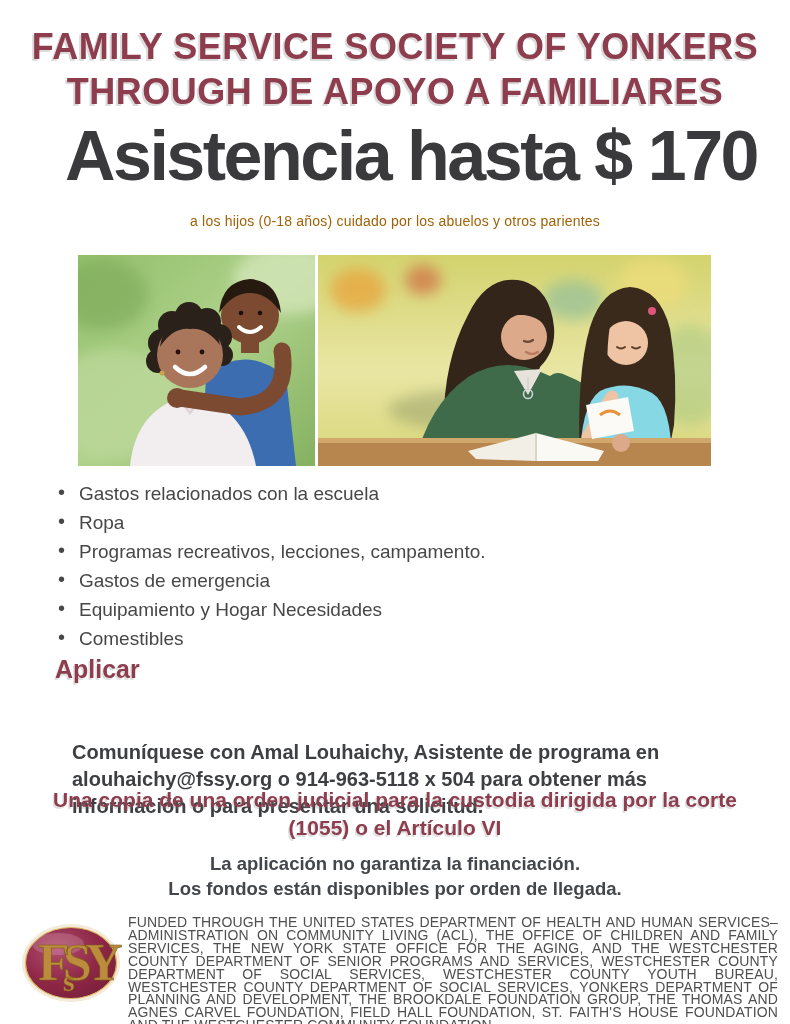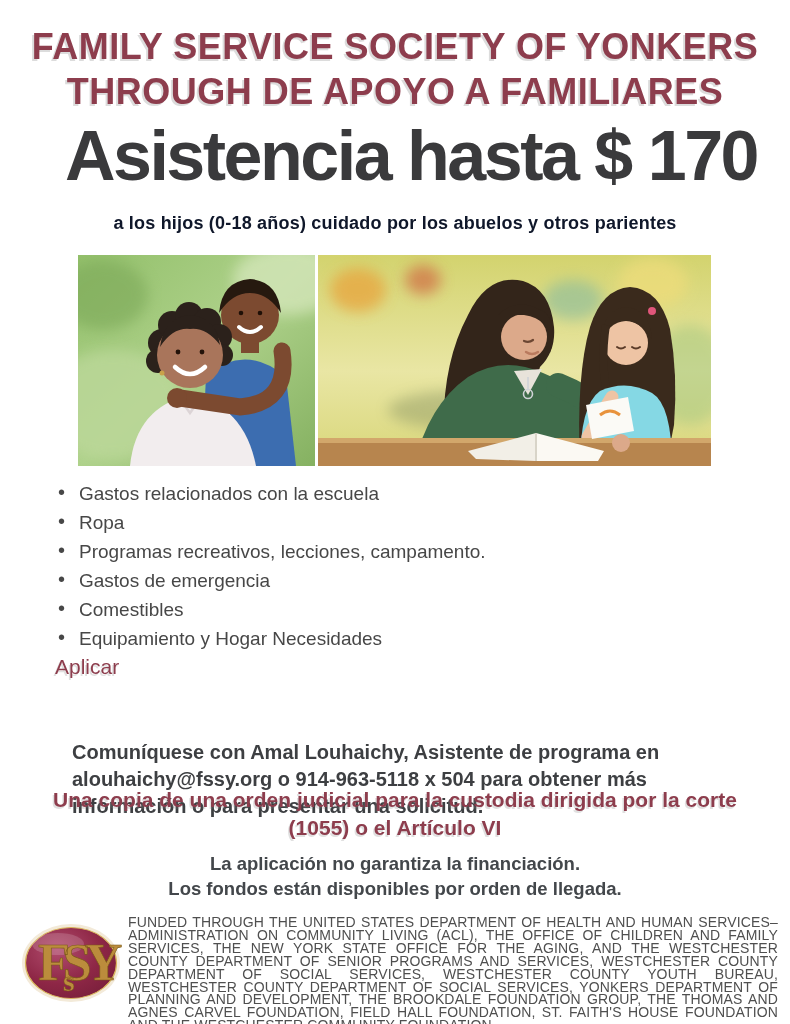--- a/index.html
+++ b/index.html
@@ -8,37 +8,37 @@
 
   
   .header{position:absolute;top:24px;left:0;width:790px;text-align:center;color:#8d3d4d;font-weight:700;}
   .header .hline{font-size:36px;line-height:45px;letter-spacing:.5px;
     text-shadow:-2px 2px 0 rgba(130,130,130,.28);}
 
   
   .title{position:absolute;top:118px;left:0;width:790px;text-align:center;
     font-size:70px;line-height:76px;font-weight:700;color:#3a3a3c;letter-spacing:-2.5px;margin-left:16px;}
   .subtitle{position:absolute;top:213px;left:0;width:790px;text-align:center;
-    font-size:18px;font-weight:700;color:#0f172a;letter-spacing:.2px;}
+    font-size:14px;font-weight:400;color:#a16207;letter-spacing:.2px;}
 
   
   .photos{position:absolute;top:255px;left:78px;width:633px;height:211px;display:flex;gap:3px;}
   .photo{height:211px;overflow:hidden;}
   .photo svg{display:block;}
   .photo-left{width:237px;}
   .photo-right{width:393px;}
 
   
   .benefits{position:absolute;top:479px;left:58px;width:640px;}
   .benefits ul{list-style:none;margin:0;padding:0;}
   .benefits li{position:relative;font-size:19px;line-height:29px;color:#474747;padding-left:21px;}
   .benefits li::before{content:"\2022";position:absolute;left:0;top:-1px;font-size:20px;color:#474747;}
 
   
-  .apply-heading{position:absolute;top:655px;left:55px;font-size:21px;font-weight:400;color:#8d3d4d;
+  .apply-heading{position:absolute;top:655px;left:55px;font-size:25px;font-weight:700;color:#8d3d4d;
     text-shadow:-1.5px 1.5px 0 rgba(130,130,130,.25);}
   .apply-text{position:absolute;top:699px;left:72px;width:608px;
     font-size:20px;line-height:27px;font-weight:700;color:#3d3f42;margin-top:40px;}
 
   
   .court-note{position:absolute;top:786px;left:30px;width:730px;text-align:center;
     font-size:21px;line-height:28px;font-weight:700;color:#8d3d4d;
     text-shadow:-1.5px 1.5px 0 rgba(130,130,130,.25);}
 
   
@@ -175,22 +175,22 @@
       </svg>
     </div>
   </div>
 
   <div class="benefits">
     <ul>
       <li>Gastos relacionados con la escuela</li>
       <li>Ropa</li>
       <li>Programas recreativos, lecciones, campamento.</li>
       <li>Gastos de emergencia</li>
+      <li>Equipamiento y Hogar Necesidades</li>
       <li>Comestibles</li>
-      <li>Equipamiento y Hogar Necesidades</li>
     </ul>
   </div>
 
   <div class="apply-heading">Aplicar</div>
   <div class="apply-text">Comuníquese con Amal Louhaichy, Asistente de programa en alouhaichy@fssy.org o 914-963-5118 x 504 para obtener más información o para presentar una solicitud.</div>
 
   <div class="court-note">Una copia de una orden judicial para la custodia dirigida por la corte (1055) o el Artículo VI</div>
 
   <div class="funding-note">
     <div>La aplicación no garantiza la financiación.</div>

